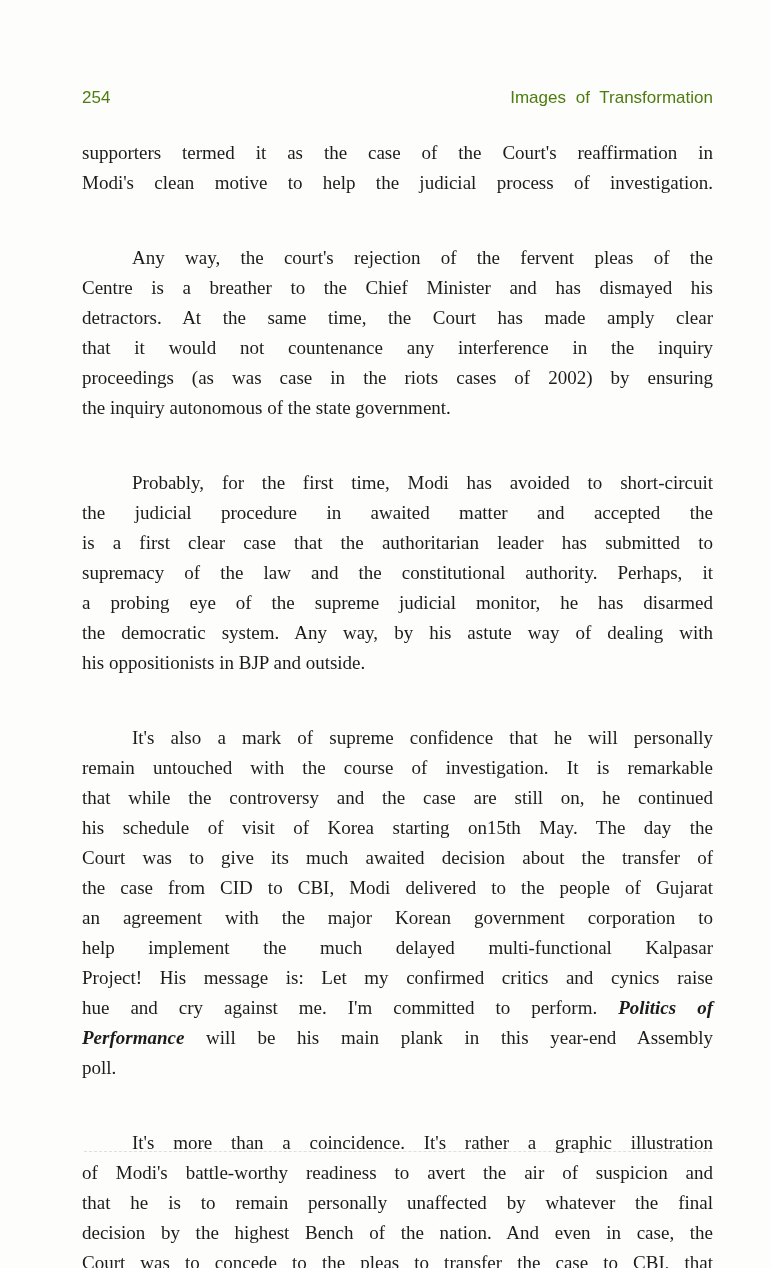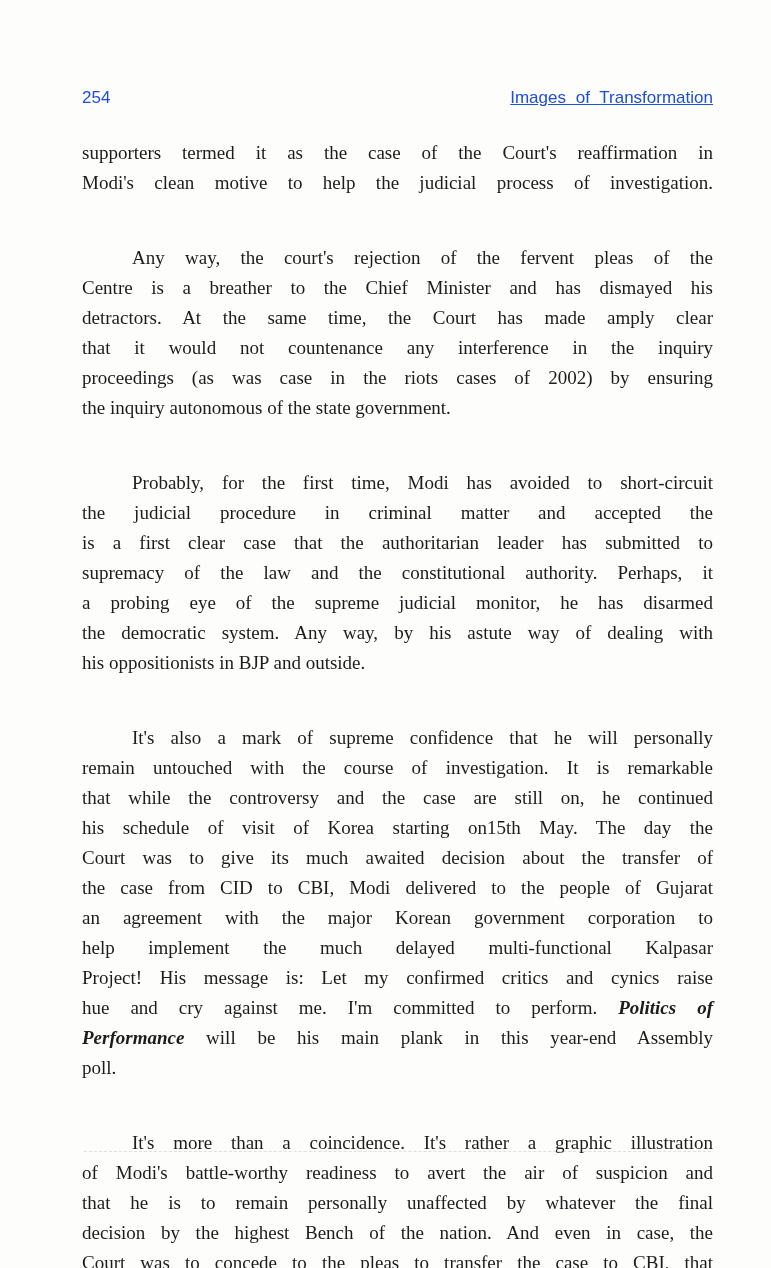--- a/index.html
+++ b/index.html
@@ -22,26 +22,25 @@
     top: 88px;
     width: 631px;
   }
   .running-head {
     display: flex;
     justify-content: space-between;
     align-items: baseline;
     font-family: "Liberation Sans", sans-serif;
     font-size: 17px;
     line-height: 20px;
-    color: #1d4ed8;
+    color: #4d7c0f;
     margin-bottom: 30px;
   }
   .running-head .title {
     word-spacing: 5px;
-    text-decoration: underline;
   }
   .page-text {
     font-size: 19px;
     line-height: 30px;
   }
   .paragraph {
     margin: 0 0 10px 0;
   }
   .paragraph:last-child {
     margin-bottom: 0;
@@ -88,21 +87,21 @@
         <div class="paragraph">
           <div class="line first">Any way, the court's rejection of the fervent pleas of the</div>
           <div class="line">Centre is a breather to the Chief Minister and has dismayed his</div>
           <div class="line">detractors. At the same time, the Court has made amply clear</div>
           <div class="line">that it would not countenance any interference in the inquiry</div>
           <div class="line">proceedings (as was case in the riots cases of 2002) by ensuring</div>
           <div class="line endline">the inquiry autonomous of the state government.</div>
         </div>
         <div class="paragraph">
           <div class="line first">Probably, for the first time, Modi has avoided to short-circuit</div>
-          <div class="line">the judicial procedure in criminal matter and accepted the</div>
+          <div class="line">the judicial procedure in awaited matter and accepted the</div>
           <div class="line">is a first clear case that the authoritarian leader has submitted to</div>
           <div class="line">supremacy of the law and the constitutional authority. Perhaps, it</div>
           <div class="line">a probing eye of the supreme judicial monitor, he has disarmed</div>
           <div class="line">the democratic system. Any way, by his astute way of dealing with</div>
           <div class="line endline">his oppositionists in BJP and outside.</div>
         </div>
         <div class="paragraph">
           <div class="line first">It's also a mark of supreme confidence that he will personally</div>
           <div class="line">remain untouched with the course of investigation. It is remarkable</div>
           <div class="line">that while the controversy and the case are still on, he continued</div>

